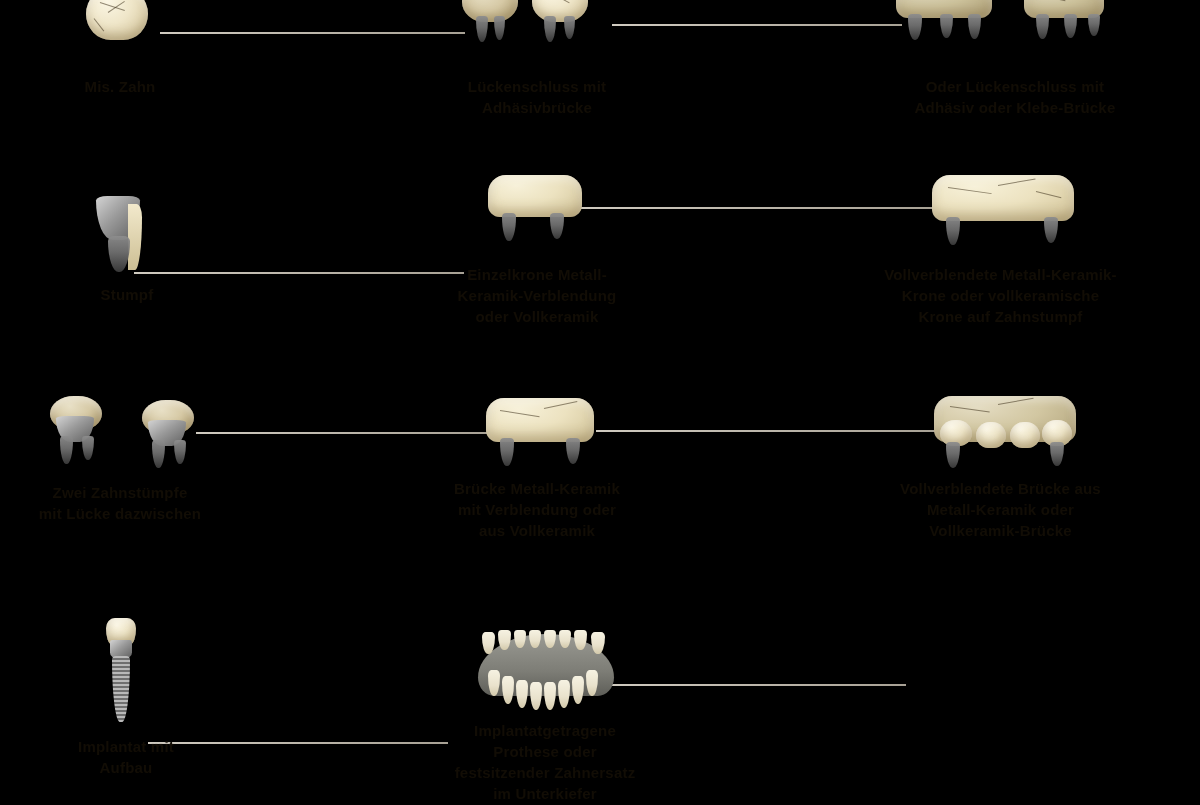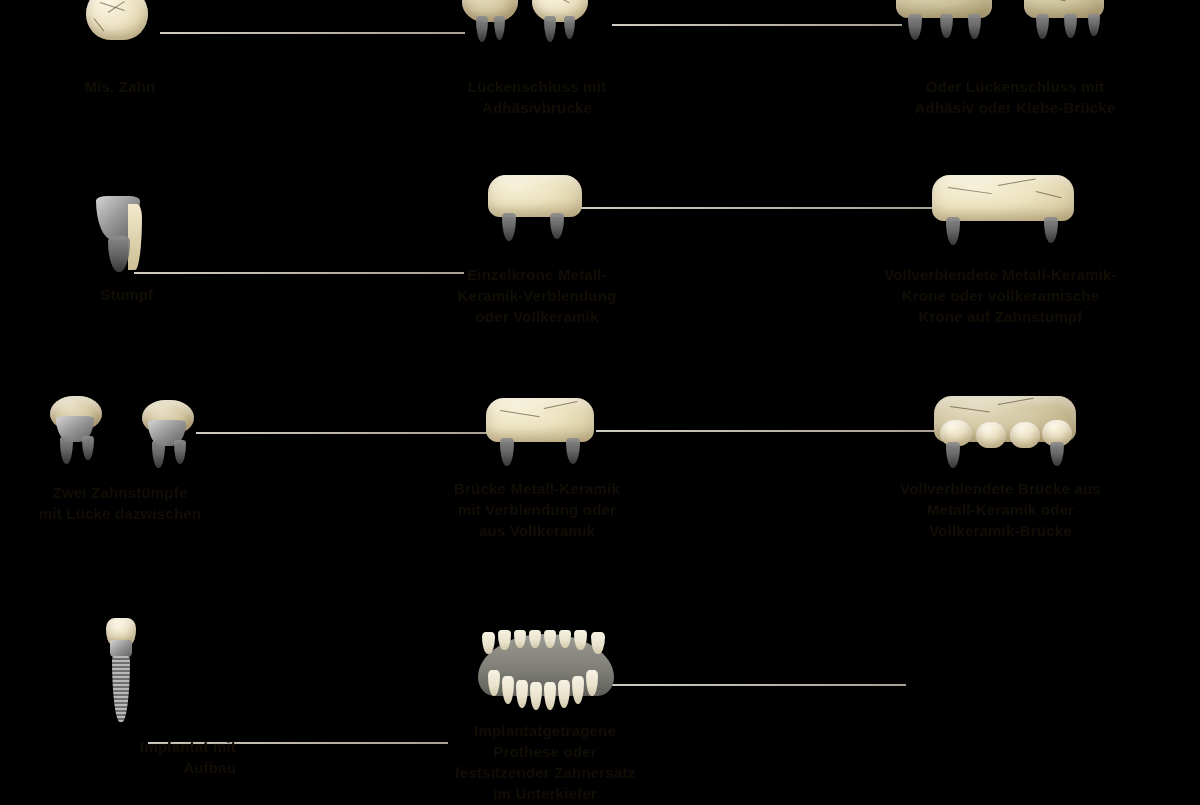--- a/index.html
+++ b/index.html
@@ -253,21 +253,21 @@
   </div>
 
   <div class="connector" style="left:148px; top:742px; width:300px;"></div>
   <div class="connector" style="left:606px; top:684px; width:300px;"></div>
 
   <div class="art" style="left:96px; top:618px; width:60px; height:110px;">
     <div class="crown" style="left:10px; top:0px; width:30px; height:26px; border-radius:30% 30% 18% 18% / 40% 40% 60% 60%;"></div>
     <div class="abutment" style="left:14px; top:22px; width:22px; height:18px; border-radius:12% 12% 30% 30%;"></div>
     <div class="implant-screw" style="left:16px; top:38px; width:18px; height:66px;"></div>
   </div>
-  <div class="caption" style="left:16px; top:736px; width:220px;text-align:right;">
+  <div class="caption" style="left:16px; top:736px; width:220px;">
     <span class="line">Implantat mit</span>
     <span class="line">Aufbau</span>
   </div>
 
   <div class="art arch" style="left:478px; top:626px; width:136px; height:78px;">
     <div class="gum" style="left:0px; top:8px; width:136px; height:62px;"></div>
     <div class="arch-tooth" style="left:4px;   top:6px;  width:13px; height:22px;"></div>
     <div class="arch-tooth" style="left:20px;  top:4px;  width:13px; height:20px;"></div>
     <div class="arch-tooth" style="left:36px;  top:4px;  width:12px; height:18px;"></div>
     <div class="arch-tooth" style="left:51px;  top:4px;  width:12px; height:18px;"></div>

